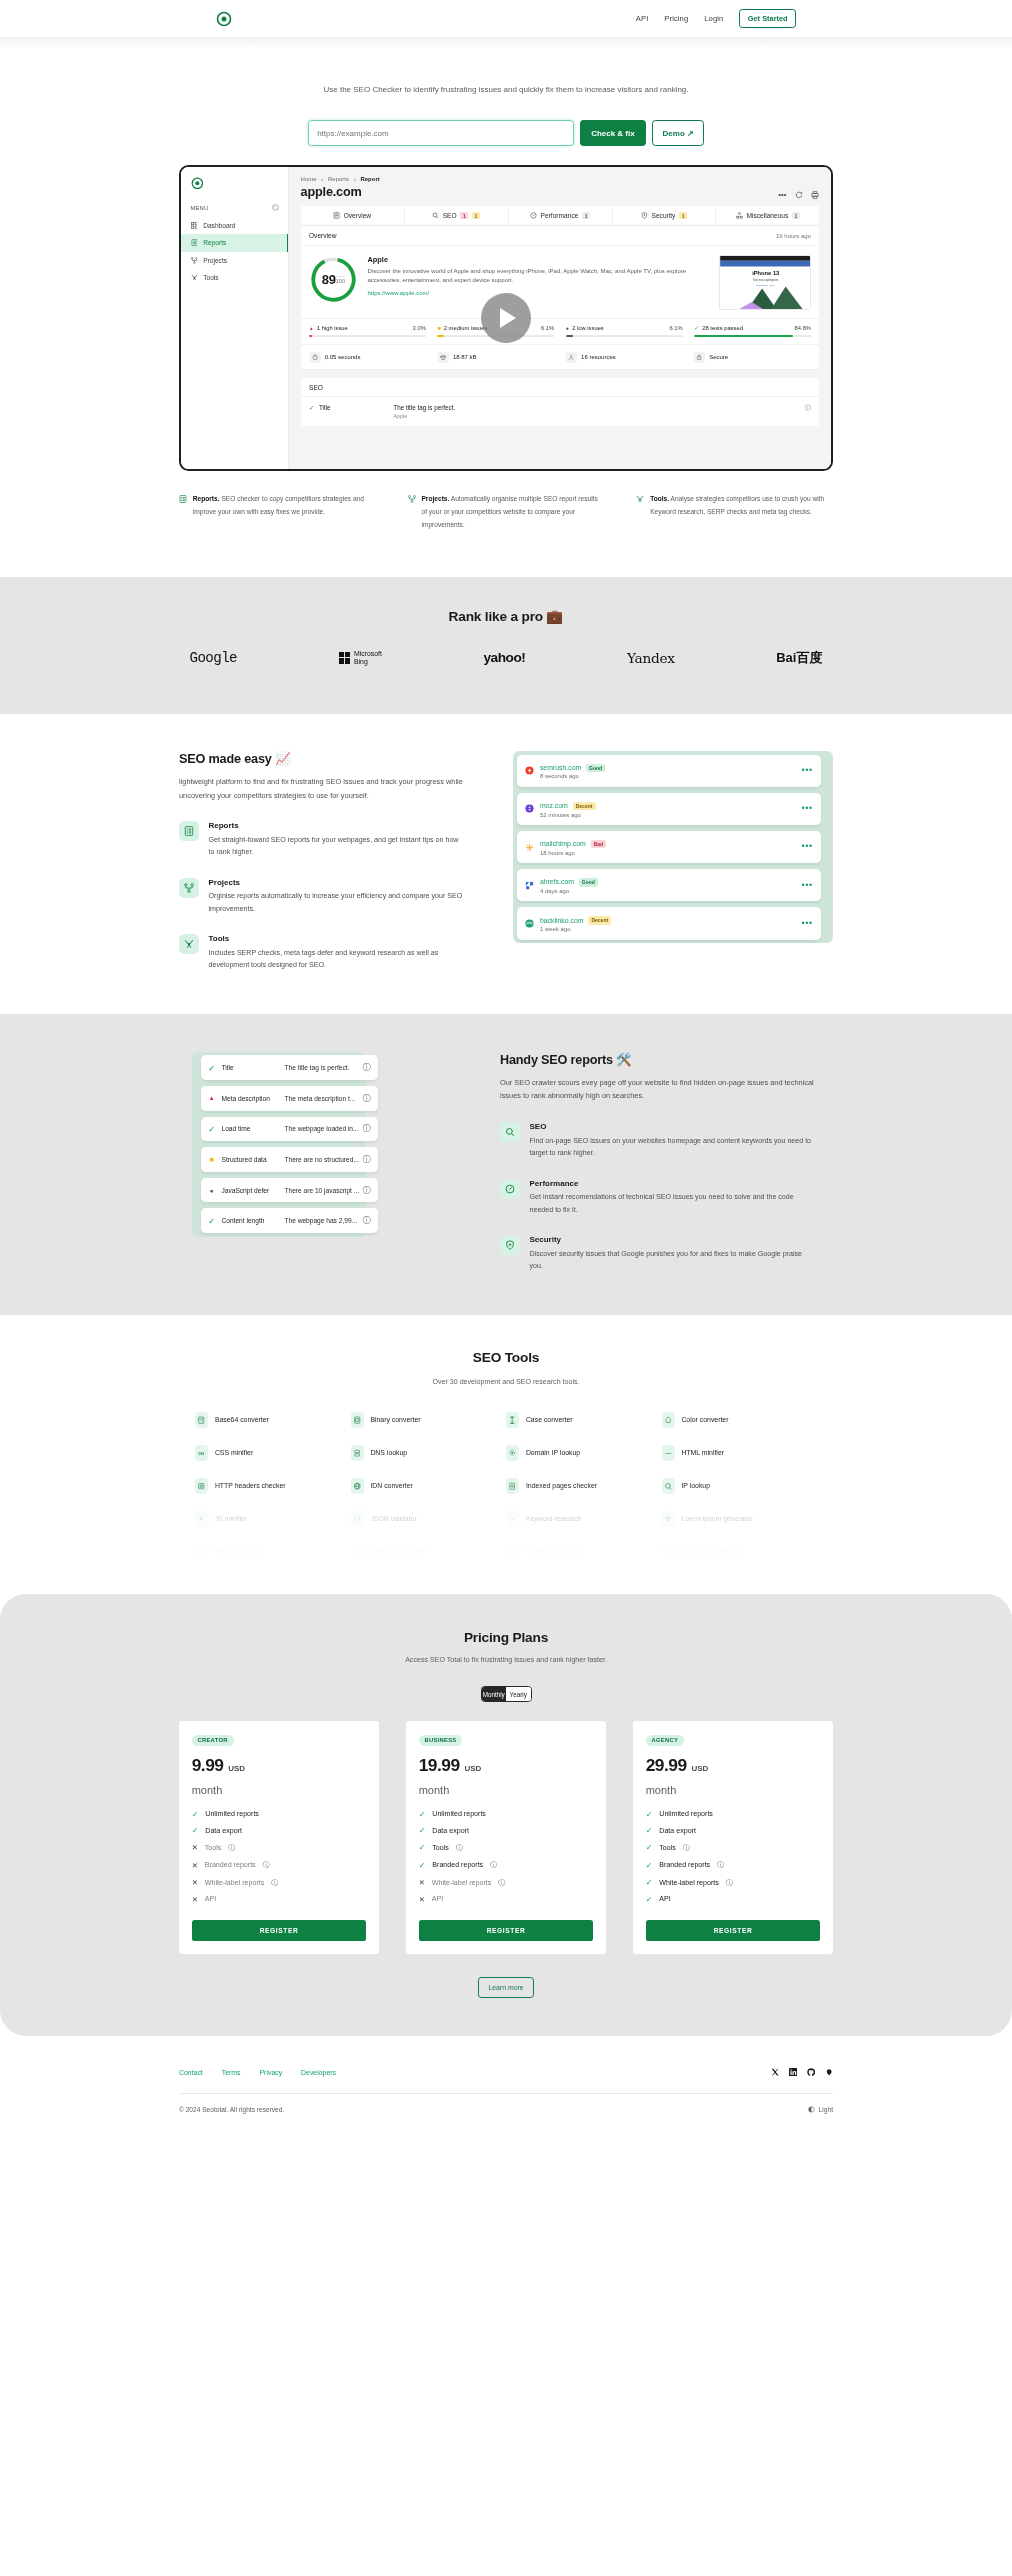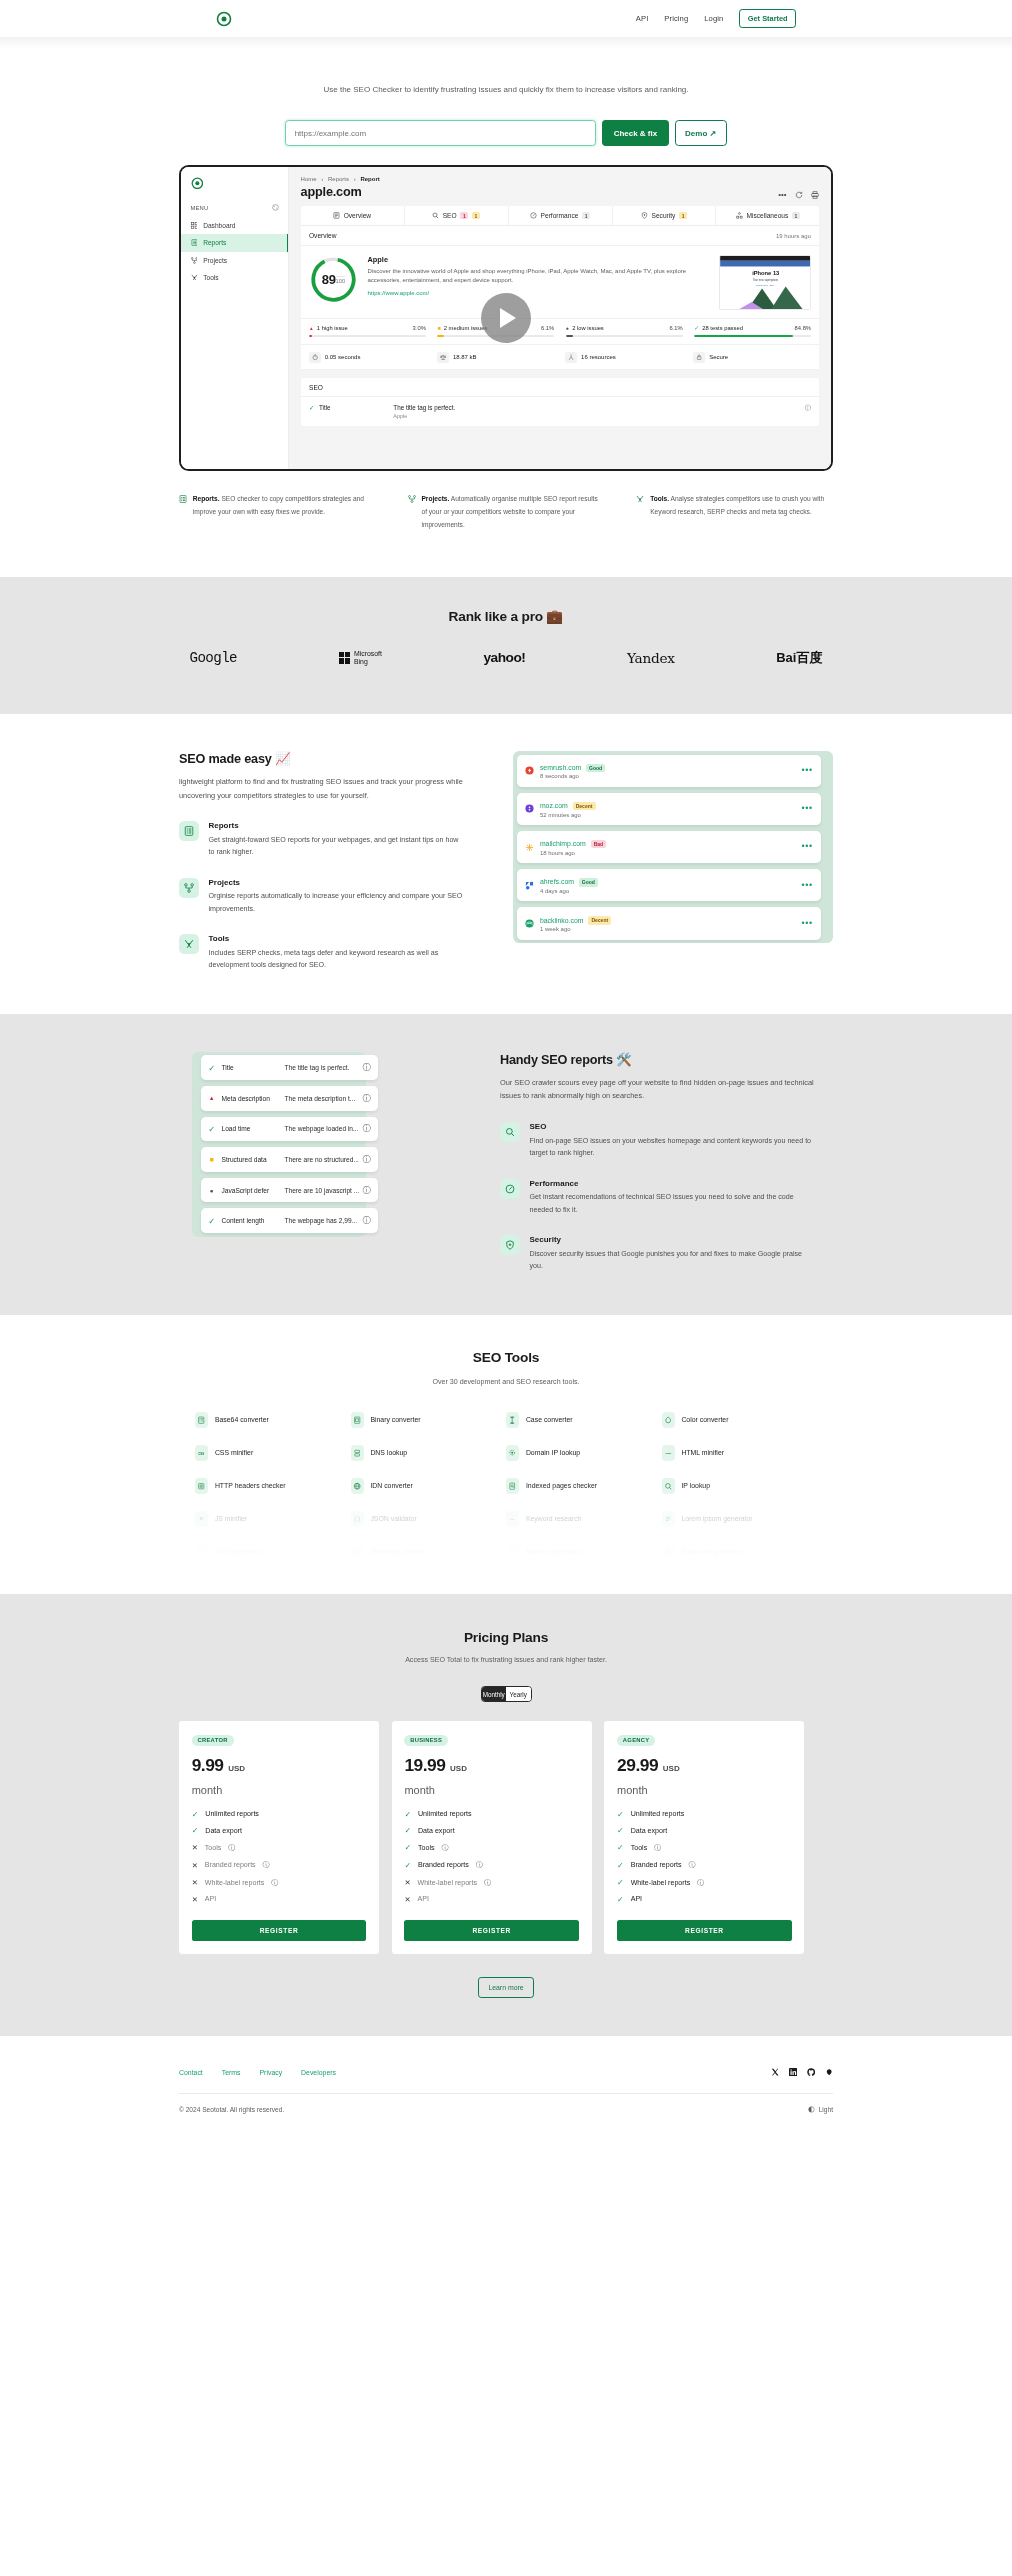--- a/index.html
+++ b/index.html
@@ -50,21 +50,21 @@
   .hero .sub {
     margin-top: 13.7px;
     font-size: 8px;
     color: #5c5c5c;
   }
   .hero-form {
     margin-top: 26px;
     display: flex; justify-content: center; align-items: stretch; gap: 5.8px;
   }
   .url-input {
-    width: 311px; height: 26px;
+    width: 266px; height: 26px;
     border: 0.8px solid #6dd3a6;
     border-radius: 3.7px;
     padding: 0 8.4px;
     font-size: 8px;
     color: #6b6b6b;
     font-family: "Liberation Sans", sans-serif;
     background: #fff;
     outline: none;
     box-shadow: 0 0 0 1.6px rgba(109,211,166,.18);
   }
@@ -248,21 +248,21 @@
     background: linear-gradient(to bottom, rgba(255,255,255,0), #fff 82%);
     pointer-events: none;
   }
 
   
   .toggle { margin: 19px auto 0; display: flex; width: 51px; border-radius: 3.7px; overflow: hidden; border: 0.5px solid #2a2a2a; }
   .toggle div { flex: 1; text-align: center; font-size: 6.3px; padding: 3.7px 0; }
   .toggle .on { background: #262626; color: #fff; }
   .toggle .off { background: #fff; color: #222; }
 
-  .plans { width: 654px; margin: 19px auto 0; display: flex; gap: 12.7px; justify-content: flex-start; }
+  .plans { width: 654px; margin: 19px auto 0; display: flex; gap: 12.7px; justify-content: space-between; }
   .plan { flex: 1; background: #fff; border-radius: 3.2px; padding: 13px 12.7px 13.7px; max-width: 200px; }
   .plan-badge { display: inline-block; background: #d6f2e4; color: #0d6b44; font-size: 5.8px; font-weight: 700; letter-spacing: 0.3px; padding: 2.6px 5.8px; border-radius: 6.3px; }
   .plan-price { margin-top: 9.5px; display: flex; align-items: baseline; gap: 4.7px; }
   .plan-price b { font-size: 17.4px; letter-spacing: -0.5px; }
   .plan-price span { font-size: 8px; font-weight: 700; color: #4b4b4b; }
   .plan-per { font-size: 11px; color: #5d5d5d; margin-top: 8px; }
   .plan-feats { margin-top: 13.7px; }
   .pf { display: flex; align-items: center; gap: 6.9px; font-size: 7.1px; margin-bottom: 7.4px; }
   .pf.off { color: #7e7e7e; }
   .pf .inf { color: #6a6a6a; }
@@ -1036,21 +1036,21 @@
             <svg width="8.4" height="8.4" viewBox="0 0 16 16">
               <rect x="3.8" y="7" width="8.4" height="6.3" rx="1.1" fill="none" stroke="#0f8043" stroke-width="1.1"></rect>
               <path d="M5.8 7V5.2a2.2 2.2 0 0 1 4.4 0V7" fill="none" stroke="#0f8043" stroke-width="1.1"></path>
             </svg>
           </span>
           <span class="tl">Password generator</span>
         </div>
       </div>
   </div>
 
-  <div class="grey" style="padding:36px 0 38px;">
+  <div class="grey" style="padding:36px 0 38px;border-radius:26px;">
     <div class="sec-title">Pricing Plans</div>
     <div class="sec-sub" style="margin-top:9.5px;">Access SEO Total to fix frustrating issues and rank higher faster.</div>
     <div class="toggle">
       <div class="on">Monthly</div>
       <div class="off">Yearly</div>
     </div>
     <div class="plans" id="plans">
         <div class="plan"><span class="plan-badge">CREATOR</span><div class="plan-price">
             <b>9.99</b>
             <span>USD</span>

